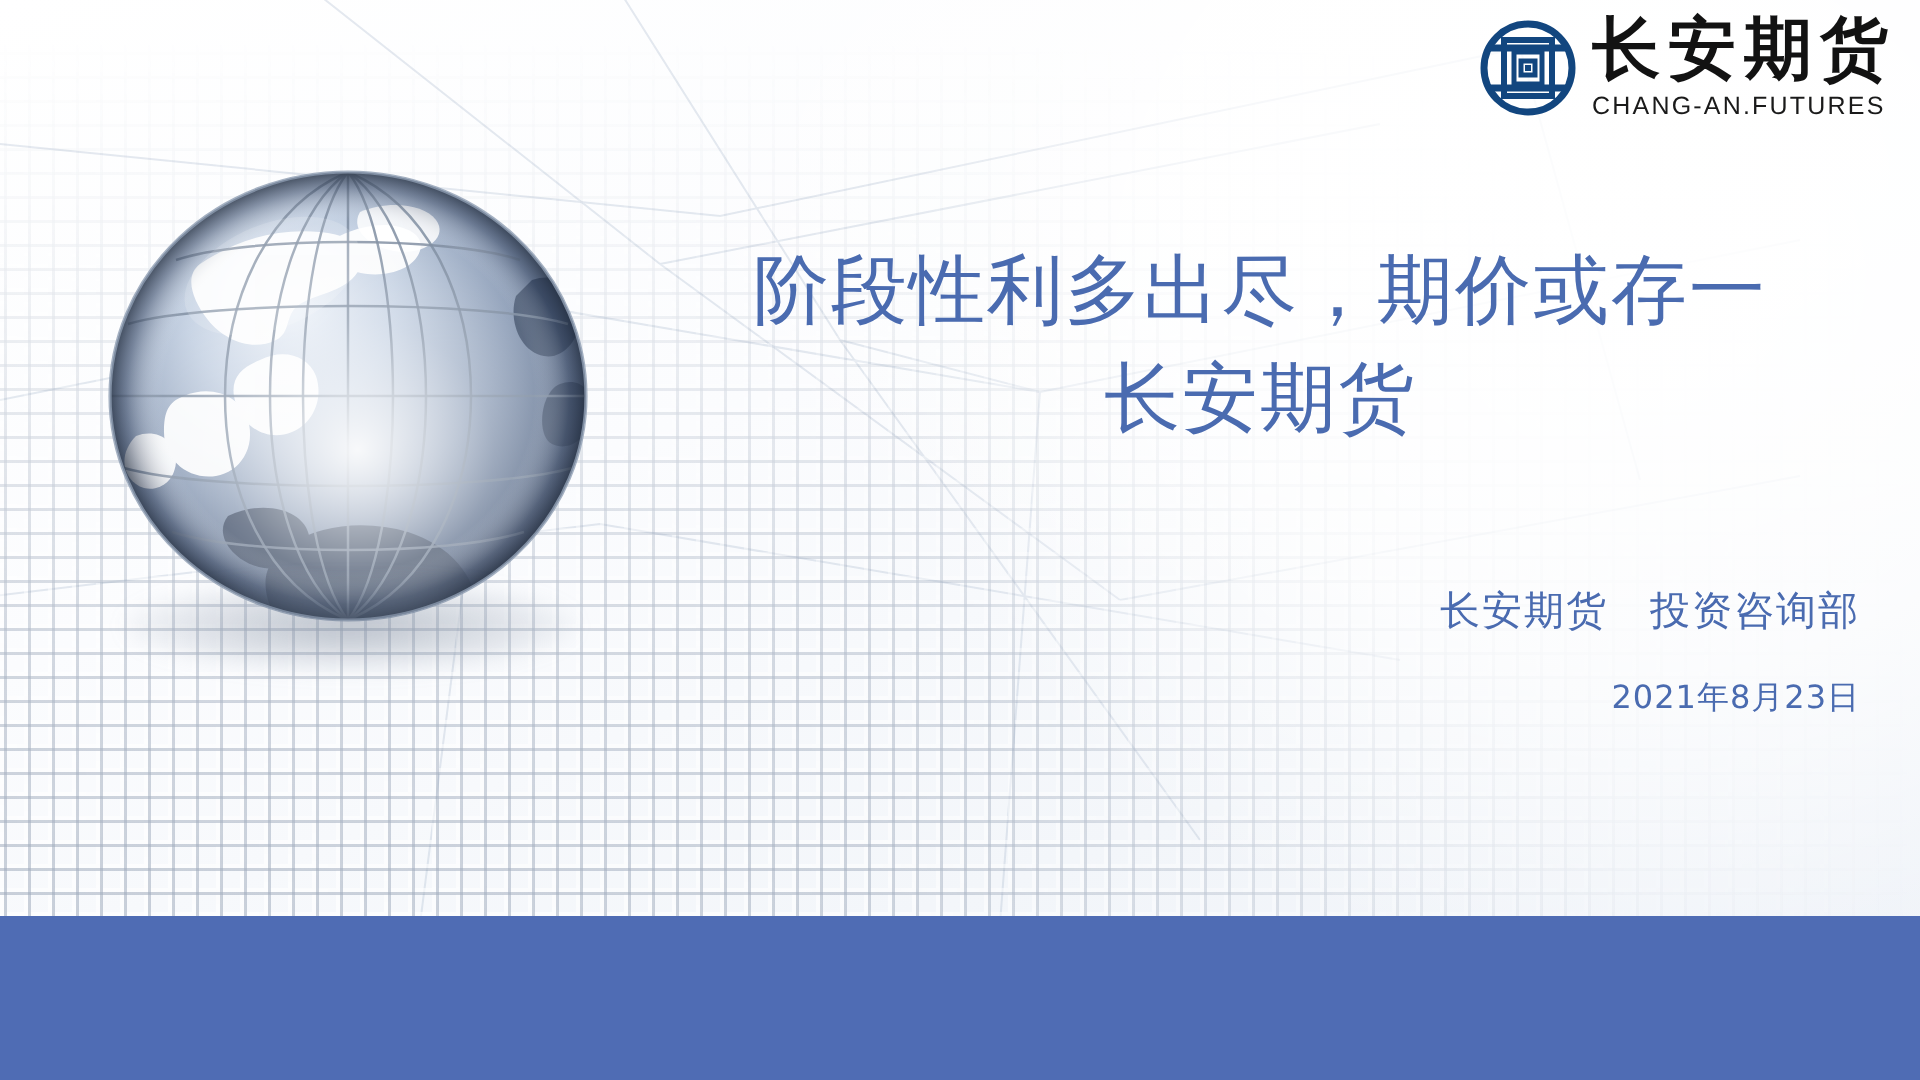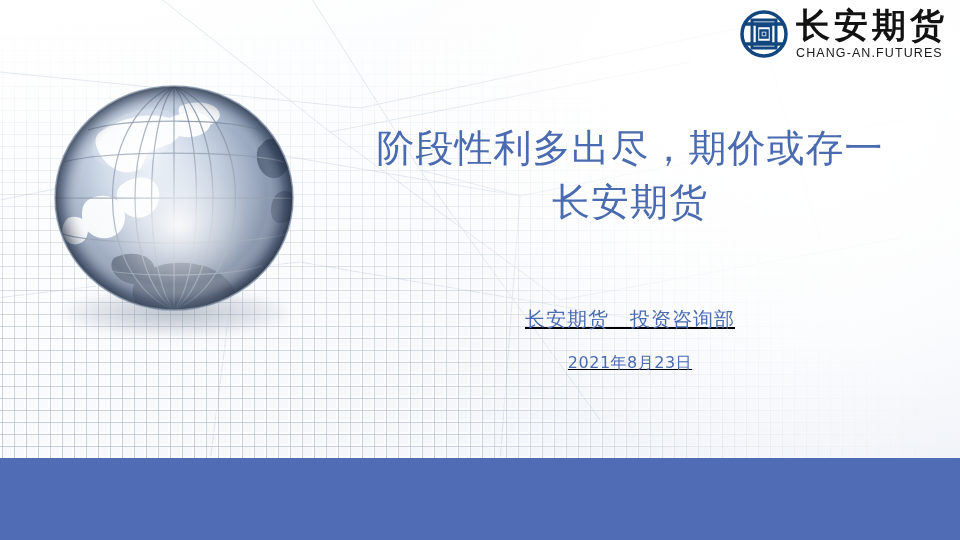--- a/index.html
+++ b/index.html
@@ -142,36 +142,35 @@
 
   
   .title-block {
     position: absolute;
     left: 330px;
     top: 122px;
     width: 600px;
     text-align: center;
   }
   .title {
-    font-family: Liberation Sans, sans-serif;
+    font-family: Liberation Mono, monospace;
     font-size: 38px;
     line-height: 1.42;
     color: #4a6bb0;
     letter-spacing: 1px;
     font-weight: 400;
     margin: 0;
   }
 
   .sub-block {
     position: absolute;
     left: 330px;
-    top: 306px;
+    top: 292px;
     width: 600px;
-    text-align: center;
-    text-decoration: underline;
+    text-align: right;
   }
   .sub-dept {
     font-family: "DejaVu Sans", "Liberation Sans", sans-serif;
     font-size: 20px;
     color: #4a6bb0;
     letter-spacing: 1px;
     margin: 0 0 20px 0;
     white-space: pre;
   }
   .sub-date {

